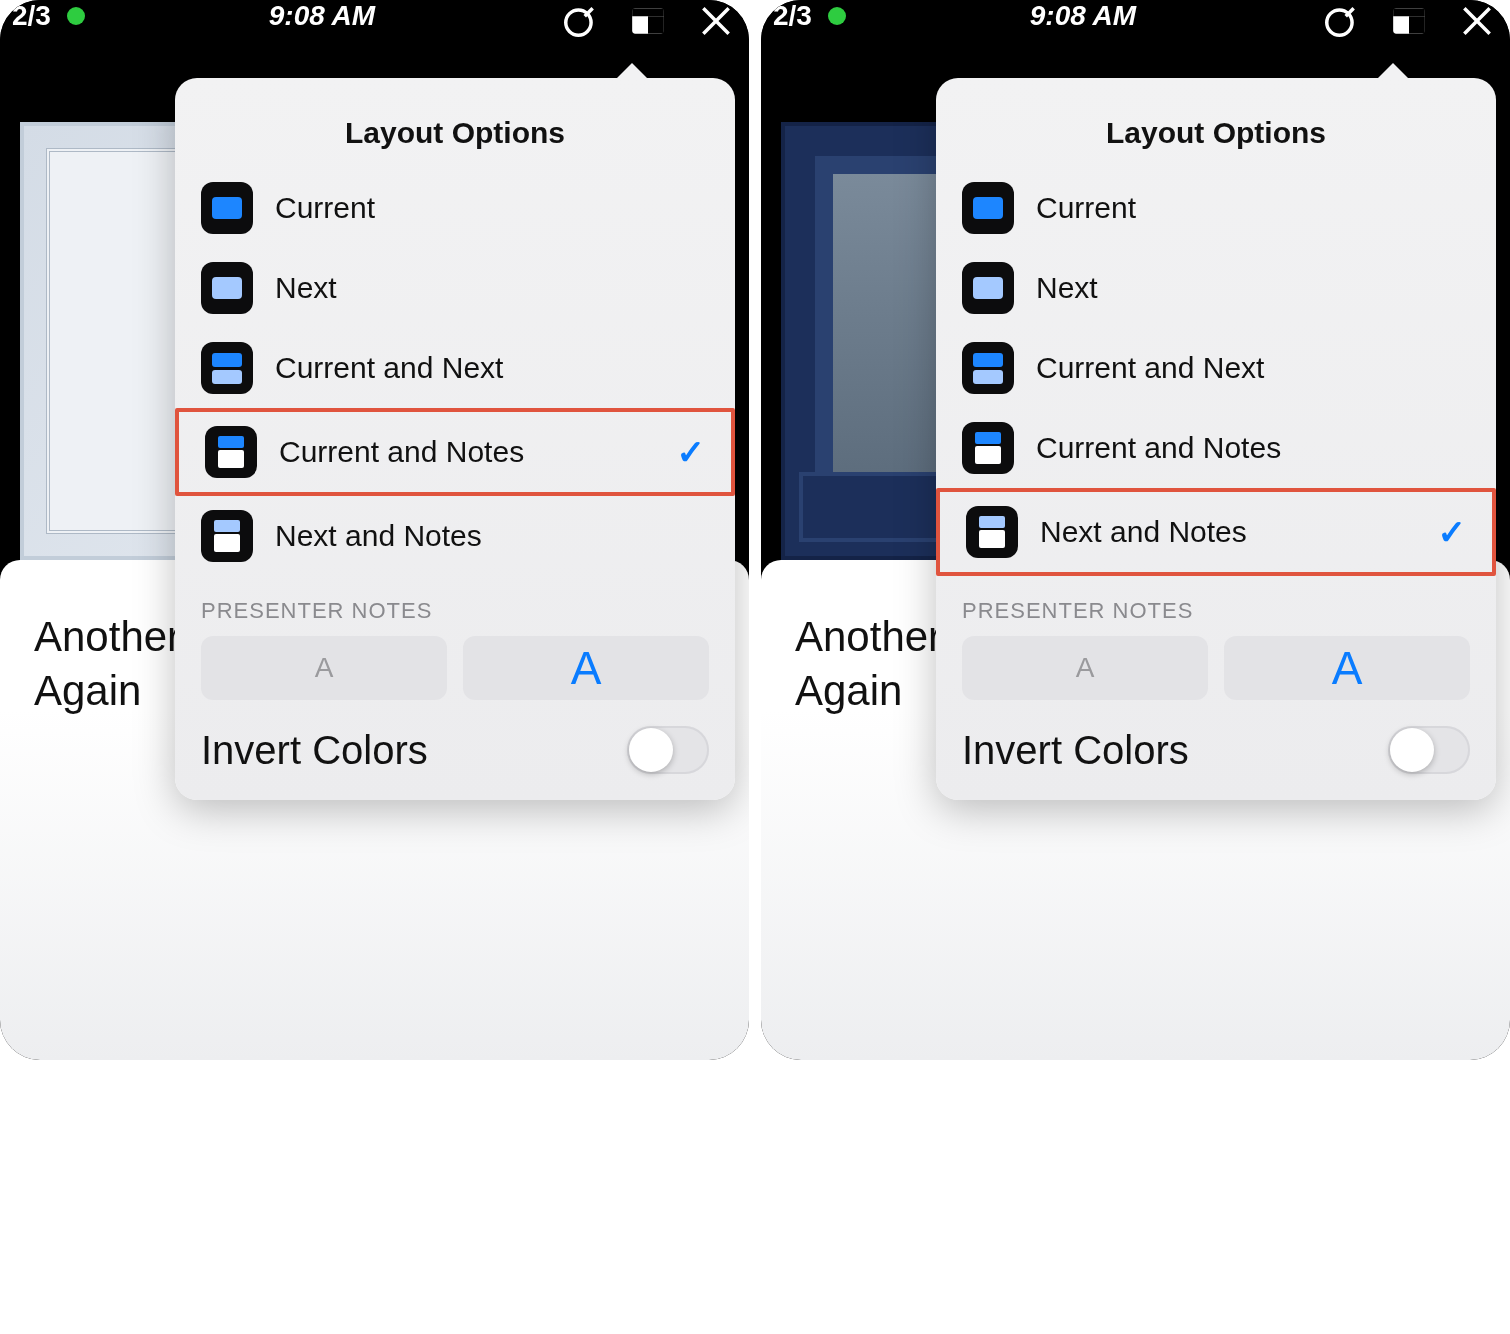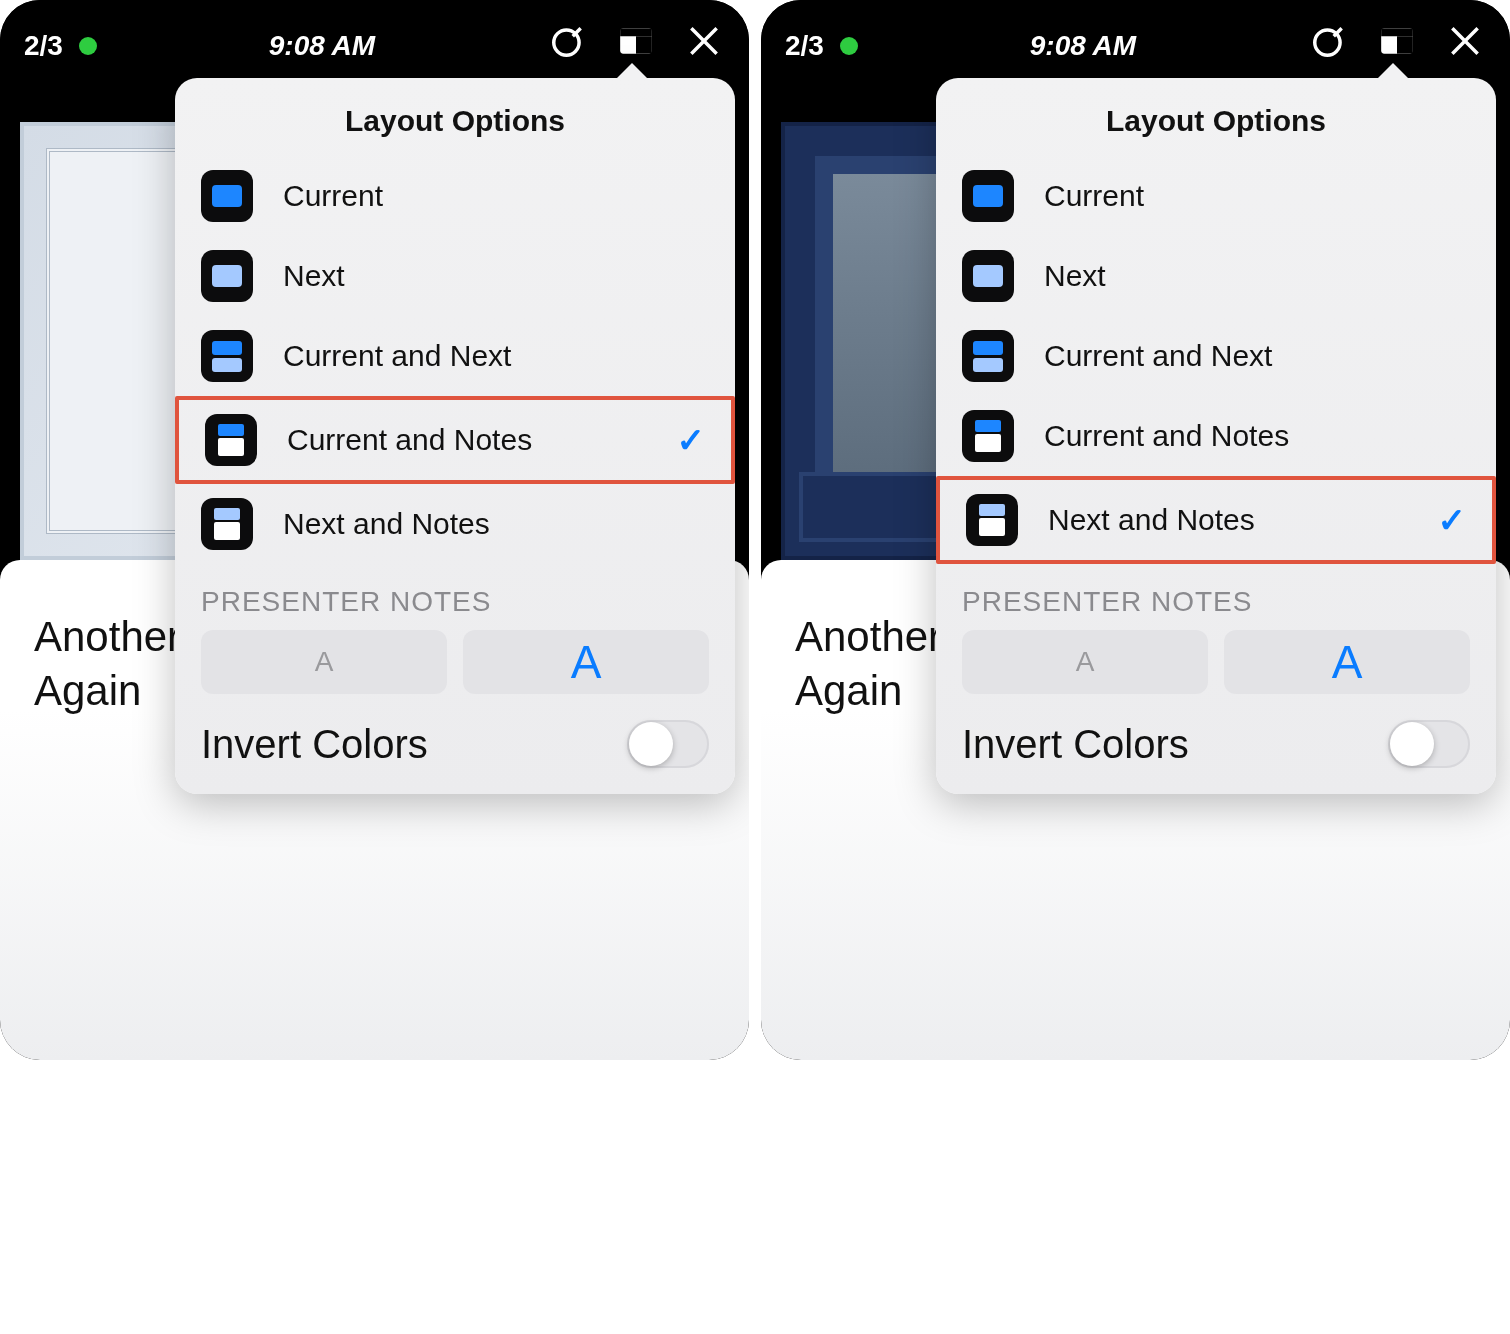--- a/index.html
+++ b/index.html
@@ -16,22 +16,22 @@
     position: relative;
     flex: 1;
     border-radius: 40px;
     overflow: hidden;
     background: #000;
     height: 1060px;
   }
   .statusbar {
     height: 62px;
     display: flex;
-    align-items: flex-end;
-    padding: 0 24px;
+    align-items: flex-start;
+    padding: 0 12px;
     color: #fff;
     font-weight: 600;
     font-size: 28px;
     background: #000;
   }
   .sb-left { display: flex; align-items: center; gap: 16px; }
   .dot { width: 18px; height: 18px; border-radius: 50%; background: #2ecc40; }
   .sb-center { flex: 1; text-align: center; font-style: italic; }
   .sb-right { display: flex; align-items: center; gap: 26px; }
   .icon-btn { color: #fff; width: 42px; height: 42px; display:flex; align-items:center; justify-content:center; }
@@ -86,42 +86,42 @@
   }
 
   .popover {
     position: absolute;
     top: 78px;
     right: 14px;
     width: 560px;
     background: linear-gradient(180deg,#f2f2f3,#ececee);
     border-radius: 22px;
     box-shadow: 0 10px 40px rgba(0,0,0,0.25);
-    padding: 26px 0 22px 0;
+    padding: 38px 0 22px 0;
   }
   .popover::before {
     content:"";
     position:absolute;
     top:-15px; right:86px;
     width:0;height:0;
     border-left:17px solid transparent;
     border-right:17px solid transparent;
     border-bottom:17px solid #f2f2f3;
   }
   .popover-title {
     text-align:center;
     font-size: 30px;
     font-weight: 600;
     color:#111;
     margin-bottom: 18px;
   }
   .opt-row {
     display:flex;
     align-items:center;
-    gap: 30px;
+    gap: 22px;
     padding: 14px 26px;
     font-size: 30px;
     color:#111;
     position: relative;
   }
   .opt-row .check {
     margin-left:auto;
     color:#0a7cff;
     font-size:34px;
     font-weight:700;
@@ -147,21 +147,21 @@
   .ic-nnotes { width:26px; display:flex; flex-direction:column; gap:2px;}
   .ic-nnotes .a{height:12px;background:#a4c9ff;border-radius:2px;}
   .ic-nnotes .b{height:18px;background:#fff;border-radius:2px;}
 
   .highlight-box {
     border: 4px solid #e0543e;
     border-radius: 2px;
   }
 
   .section-label {
-    font-size: 28px;
+    font-size: 22px;
     letter-spacing: 1px;
     color:#8a8a8e;
     padding: 22px 26px 12px 26px;
   }
   .font-row {
     display:flex; gap:16px; padding: 0 26px;
   }
   .font-btn {
     flex:1; height:64px; border-radius:12px;
     background:#e3e3e6;

